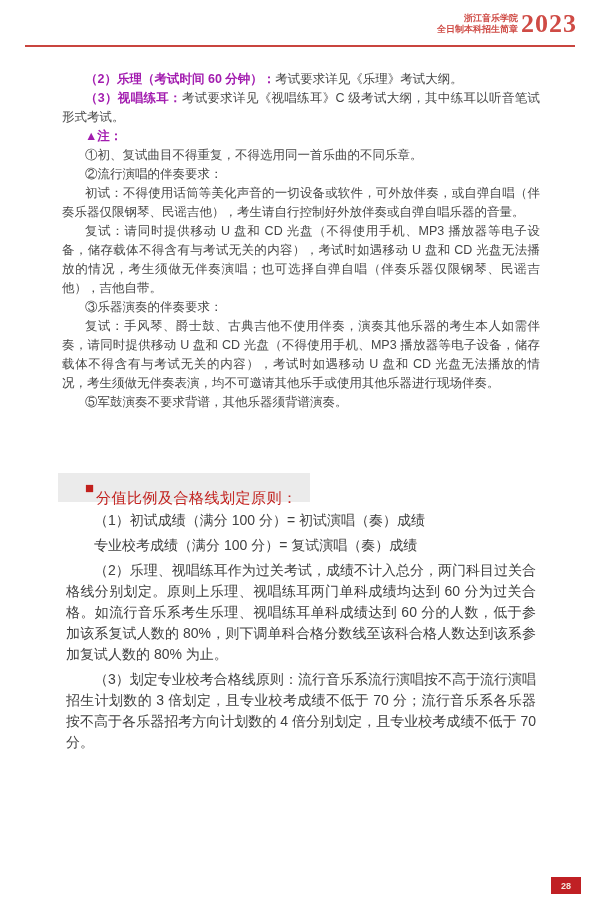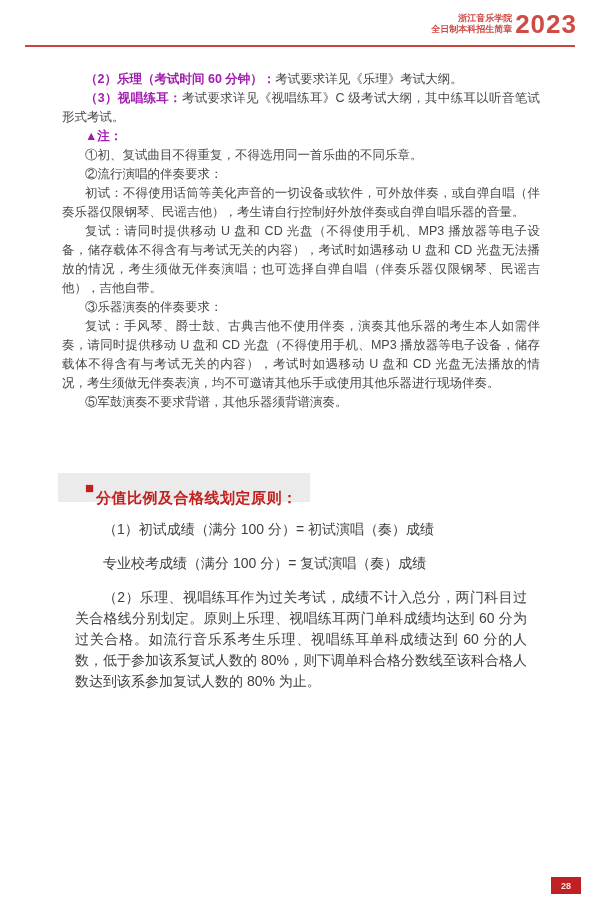--- a/index.html
+++ b/index.html
@@ -21,21 +21,21 @@
   }
   .header-lines {
     text-align: right;
     color: #cf4b45;
     font-weight: bold;
     font-size: 9px;
     line-height: 11px;
     margin-bottom: 3px;
   }
   .header-year {
-    font-family: Liberation Sans, sans-serif;
+    font-family: Liberation Serif, serif;
     font-size: 26px;
     font-weight: bold;
     color: #cf4b45;
     line-height: 22px;
     letter-spacing: 1px;
     margin-left: 3px;
   }
   .header-rule {
     position: absolute;
     left: 25px;
@@ -78,33 +78,33 @@
   }
   .marker {
     color: #c2201d;
     font-size: 15px;
     line-height: 15px;
     margin-right: 2px;
   }
   .heading-text {
     color: #c2201d;
     font-size: 15px;
-    font-weight: bold;
+    font-weight: normal;
     letter-spacing: 0.5px;
     margin-top: 21px;
   }
   
   .content-bottom {
     position: absolute;
     left: 62px;
     top: 506px;
     width: 478px;
   }
   .content-bottom p {
-    margin: 13px;
+    margin: 4px;
     font-size: 14px;
     line-height: 21px;
     color: #404040;
     text-align: justify;
     text-indent: 28px;
   }
   
   .page-badge {
     position: absolute;
     left: 551px;
@@ -150,17 +150,18 @@
 
   <div class="section-heading">
     <span class="marker">■</span>
     <span class="heading-text">分值比例及合格线划定原则：</span>
   </div>
 
   <div class="content-bottom">
     <p>（1）初试成绩（满分 100 分）= 初试演唱（奏）成绩</p>
     <p>专业校考成绩（满分 100 分）= 复试演唱（奏）成绩</p>
     <p>（2）乐理、视唱练耳作为过关考试，成绩不计入总分，两门科目过关合格线分别划定。原则上乐理、视唱练耳两门单科成绩均达到 60 分为过关合格。如流行音乐系考生乐理、视唱练耳单科成绩达到 60 分的人数，低于参加该系复试人数的 80%，则下调单科合格分数线至该科合格人数达到该系参加复试人数的 80% 为止。</p>
+    <p>（3）划定专业校考合格线原则：流行音乐系流行演唱按不高于流行演唱招生计划数的 3 倍划定，且专业校考成绩不低于 70 分；流行音乐系各乐器按不高于各乐器招考方向计划数的 4 倍分别划定，且专业校考成绩不低于 70 分。</p>
   </div>
 
   <div class="page-badge">28</div>
 
 </div>
 
 </body></html>

